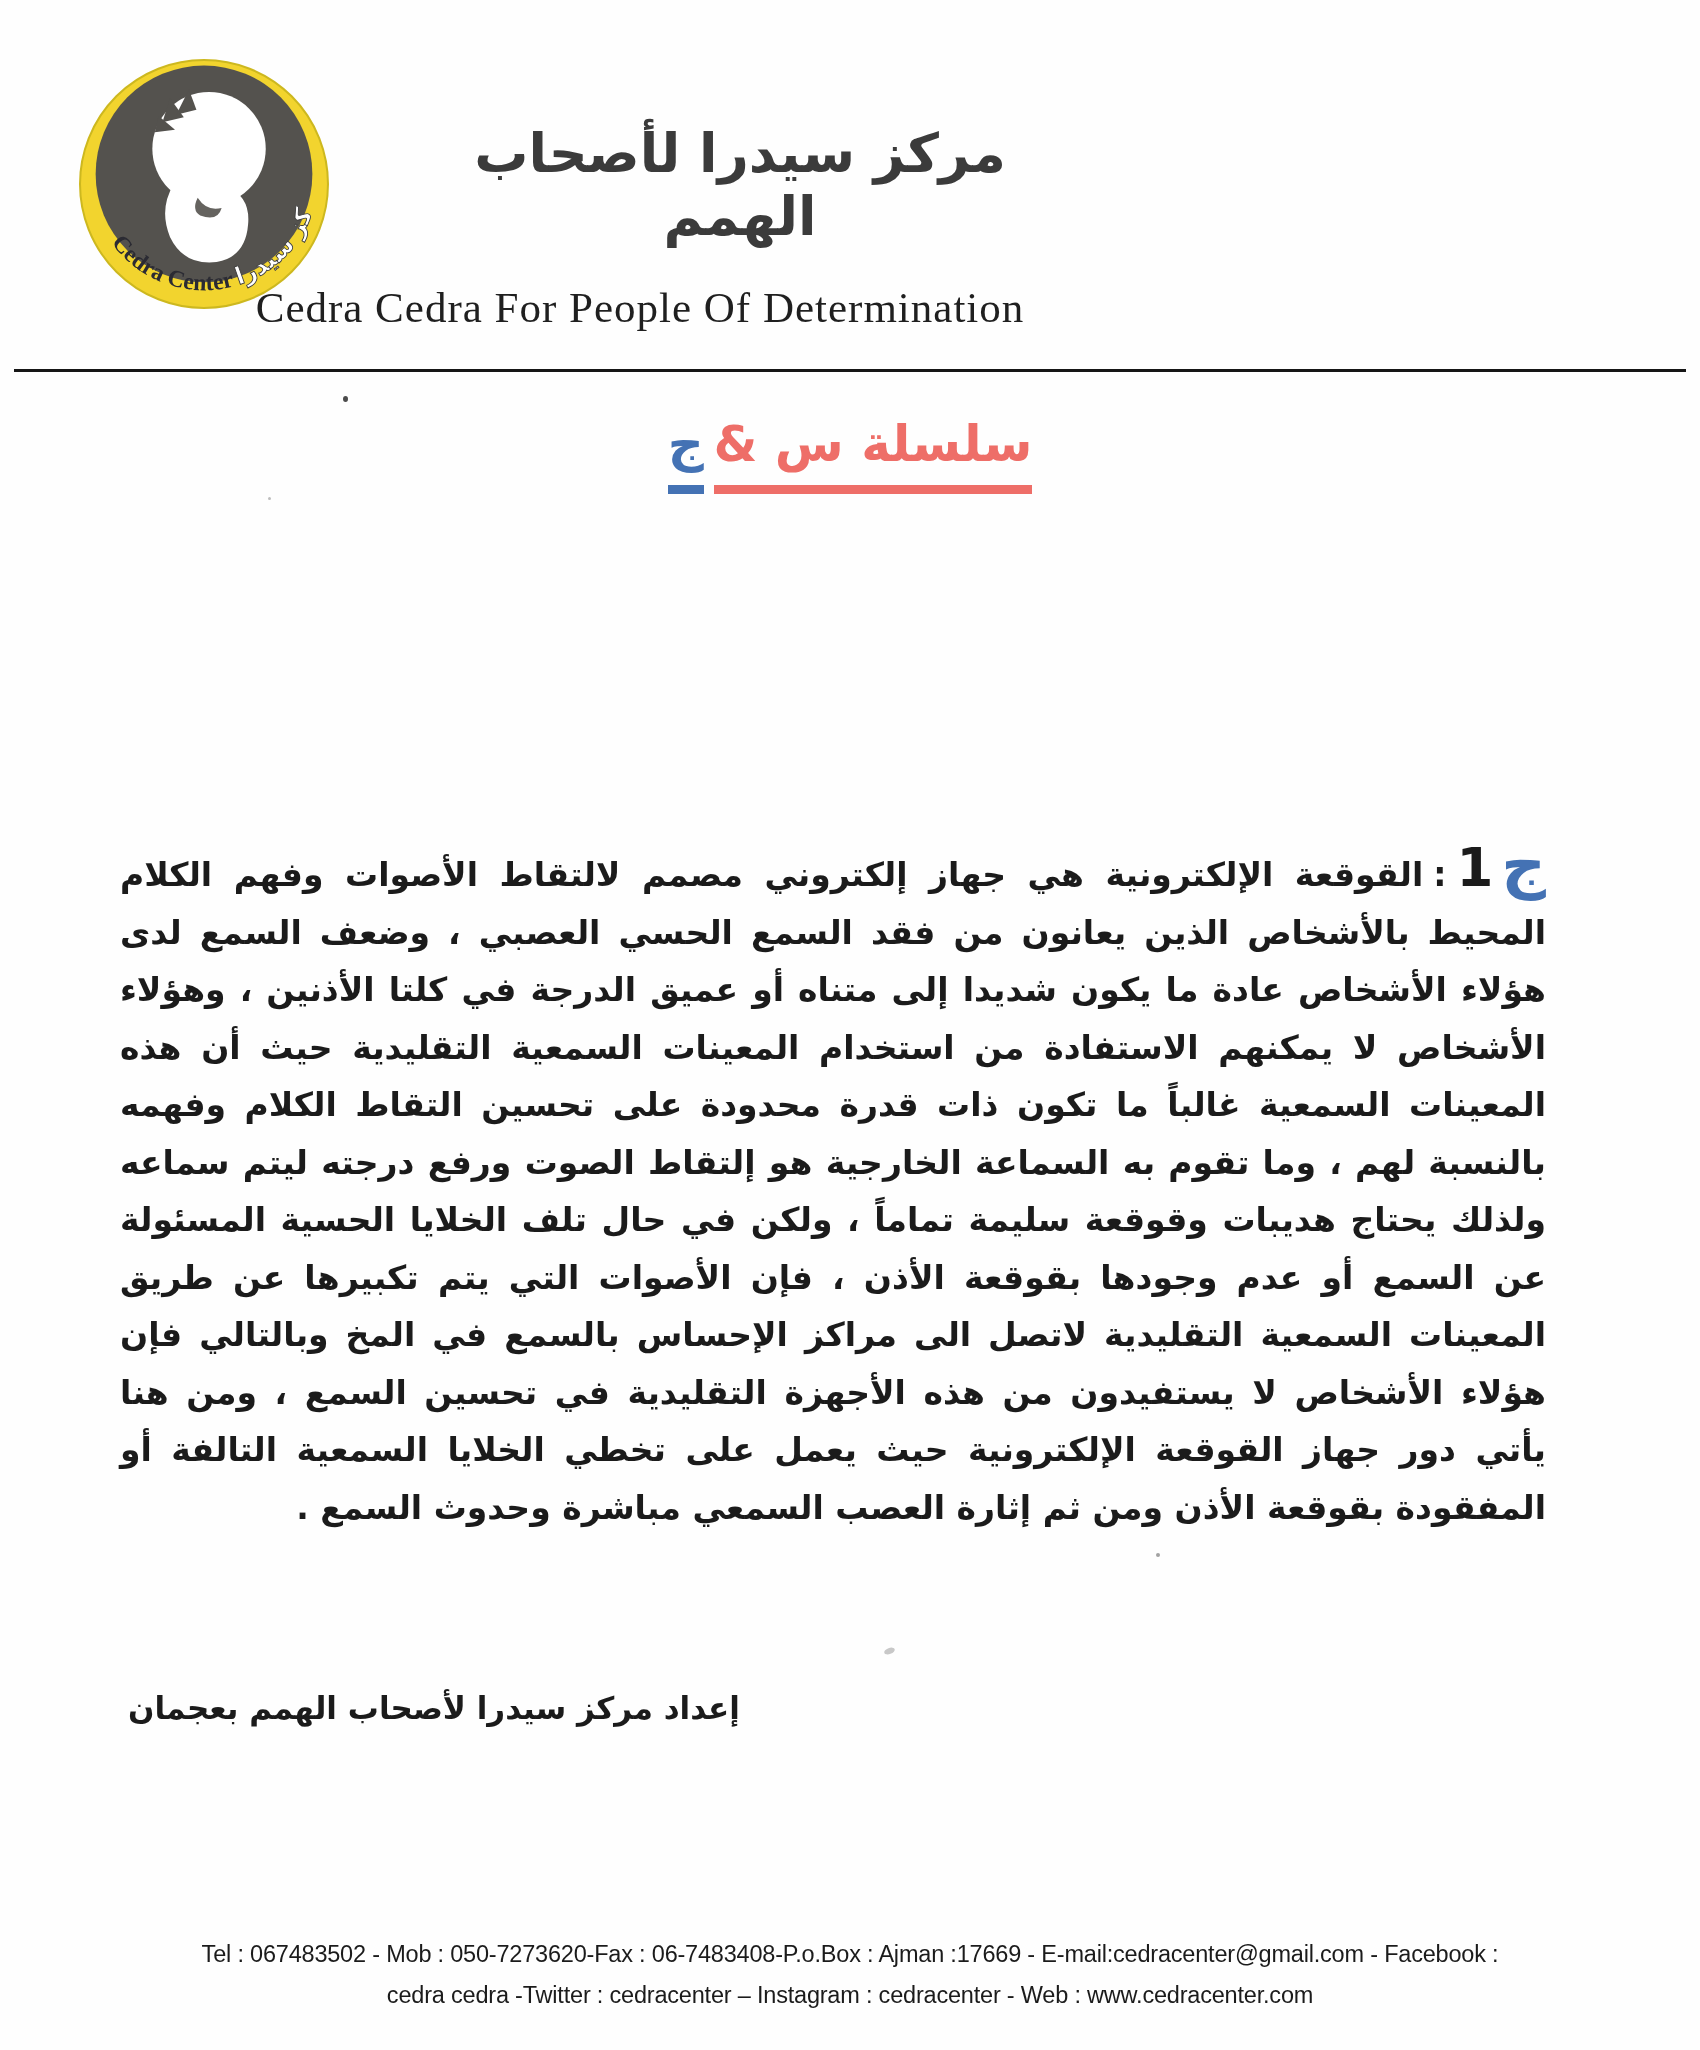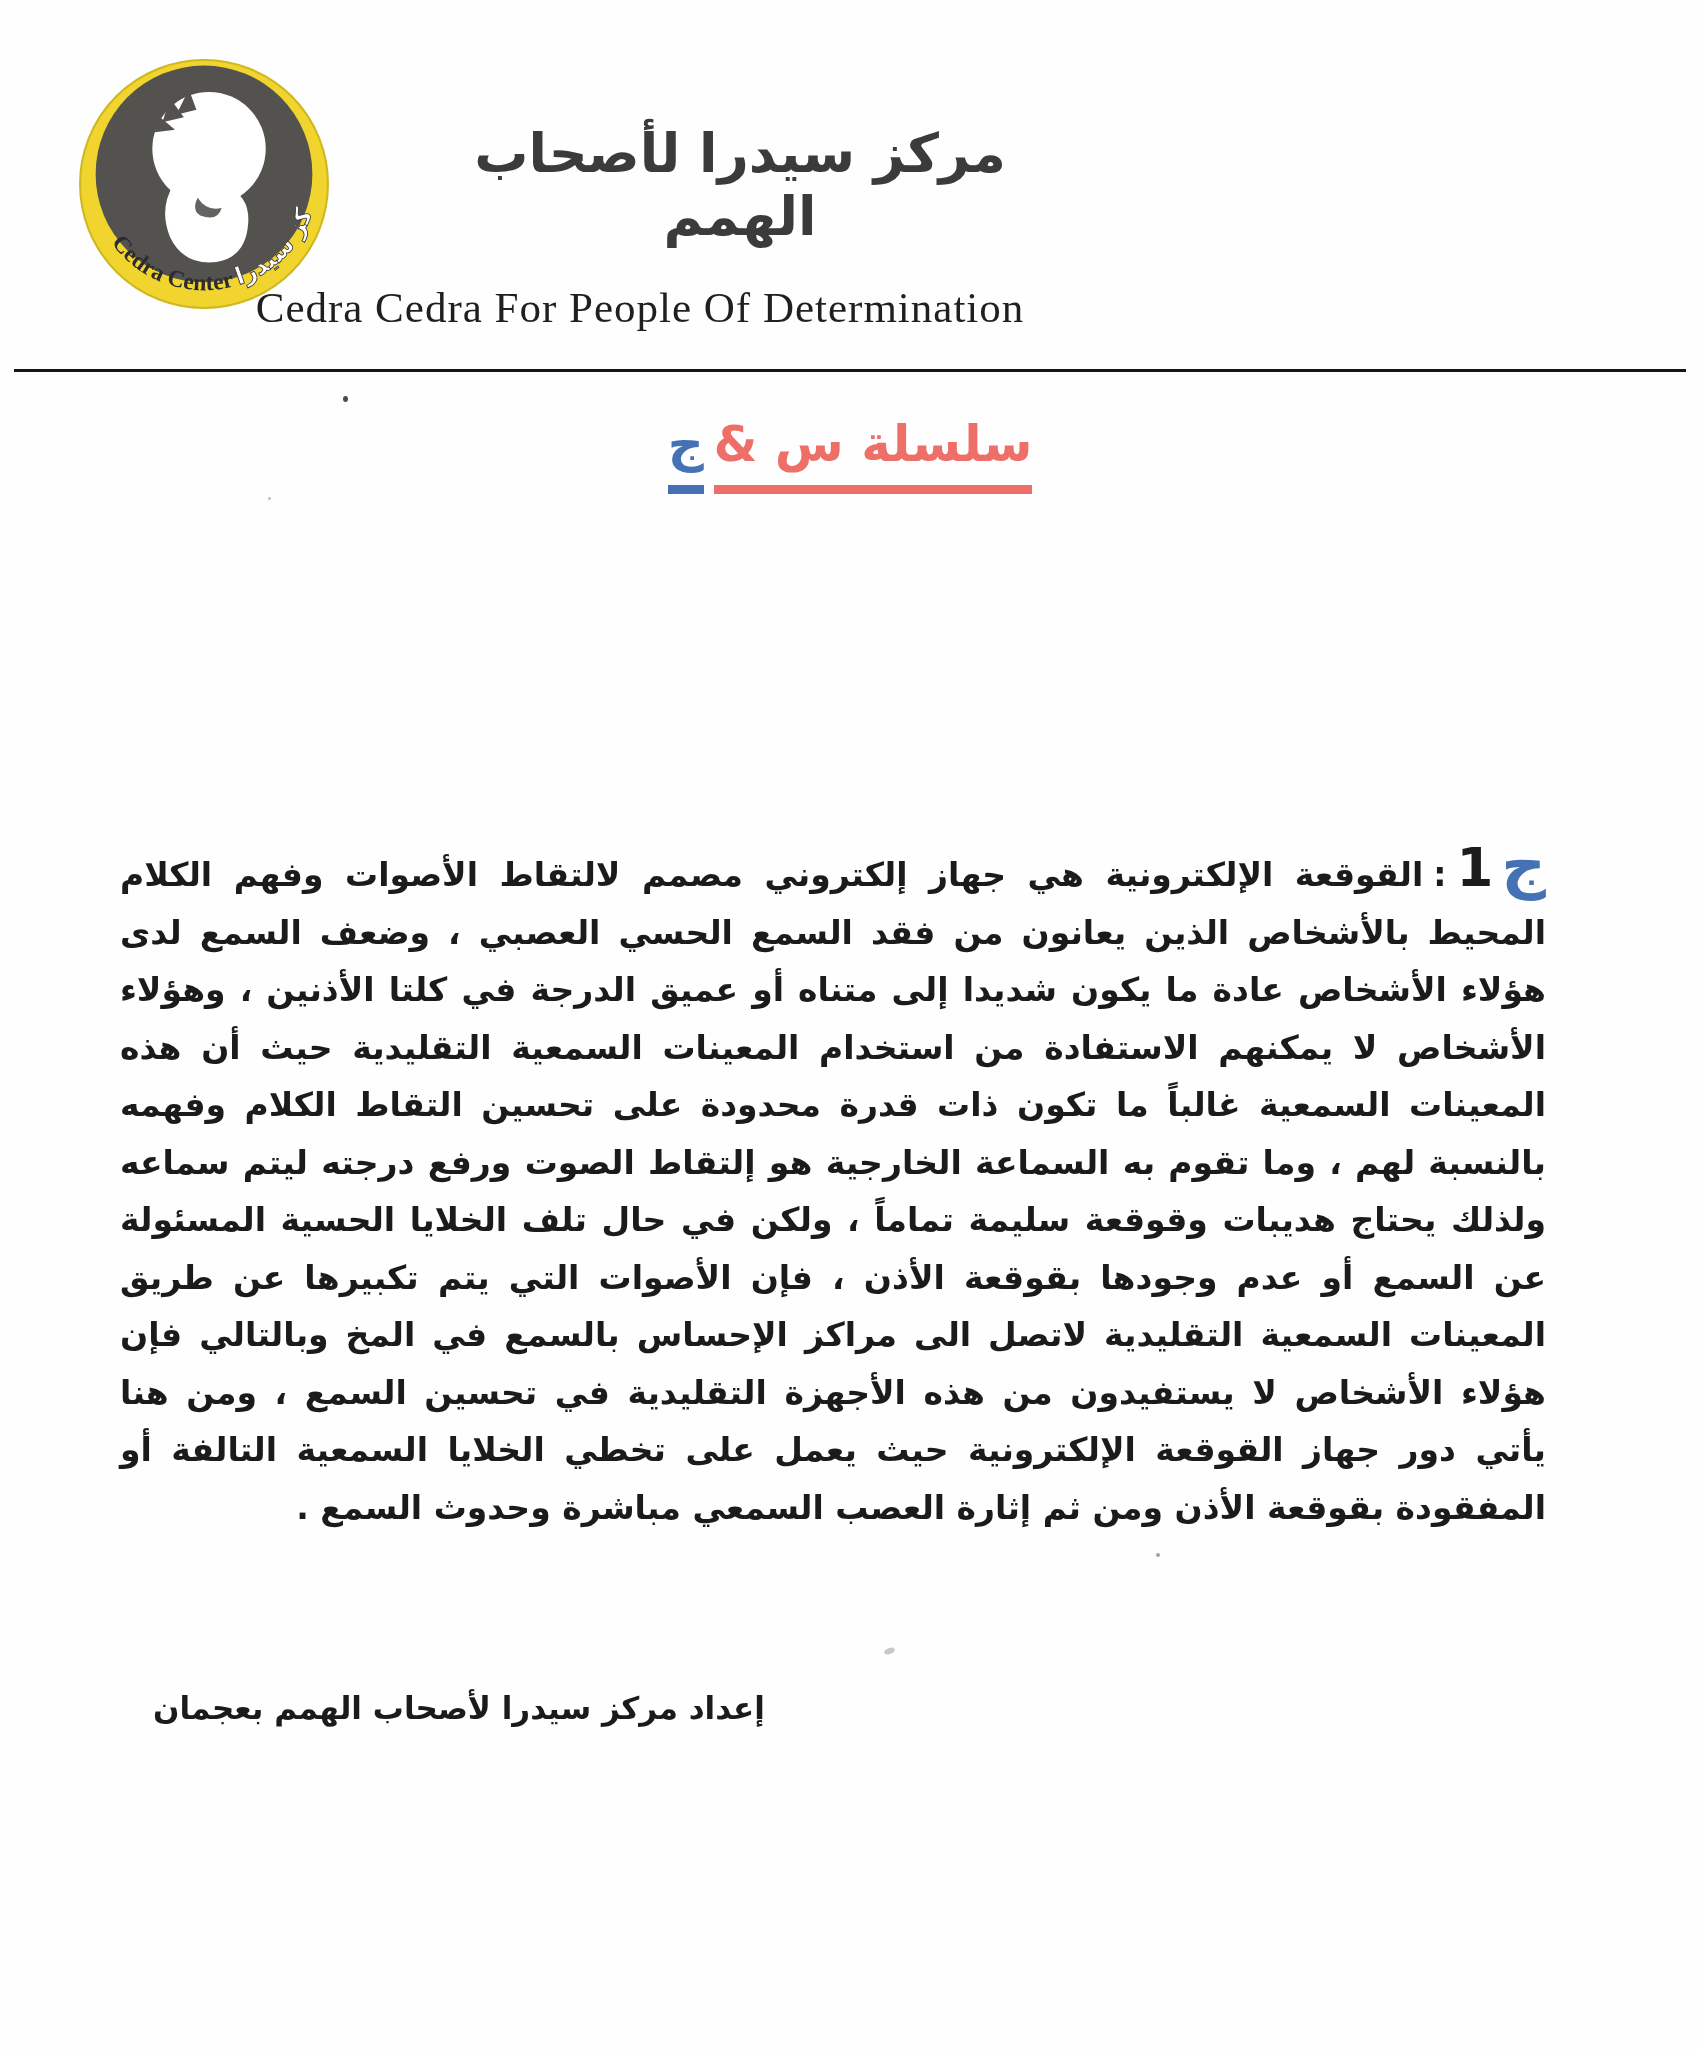--- a/index.html
+++ b/index.html
@@ -61,21 +61,21 @@
     direction: rtl; text-align: justify;
     font-size: 33px; line-height: 57.5px;
     font-weight: 700; color: #1b1b1b;
   }
   .a-j   { font-size: 62px; color: #4472b4; line-height: 57.5px; }
   .a-n   { font-size: 53px; line-height: 57.5px; margin-right: 8px; }
   .a-sep { margin: 0 10px; }
 
   
   .prepared {
-    left: 153px; top: 1690px;
+    left: 128px; top: 1690px;
     direction: rtl;
     font-size: 31px; font-weight: 700; color: #1b1b1b;
   }
 
   
   .footer {
     left: 0; top: 1934px; width: 1700px;
     text-align: center;
     font-family: "Liberation Sans", sans-serif;
     font-size: 23.5px; color: #1b1b1b;
@@ -127,19 +127,23 @@
     <span class="red">سلسلة س &amp;</span><span class="blue">ج</span>
   </div>
 
 
   <div class="abs answer">
     <span class="a-j">ج</span><span class="a-n">1</span><span class="a-sep">:</span><span>القوقعة الإلكترونية هي جهاز إلكتروني مصمم لالتقاط الأصوات وفهم الكلام المحيط بالأشخاص الذين يعانون من فقد السمع الحسي العصبي ، وضعف السمع لدى هؤلاء الأشخاص عادة ما يكون شديدا إلى متناه أو عميق الدرجة في كلتا الأذنين ، وهؤلاء الأشخاص لا يمكنهم الاستفادة من استخدام المعينات السمعية التقليدية حيث أن هذه المعينات السمعية غالباً ما تكون ذات قدرة محدودة على تحسين التقاط الكلام وفهمه بالنسبة لهم ، وما تقوم به السماعة الخارجية هو إلتقاط الصوت ورفع درجته ليتم سماعه ولذلك يحتاج هديبات وقوقعة سليمة تماماً ، ولكن في حال تلف الخلايا الحسية المسئولة عن السمع أو عدم وجودها بقوقعة الأذن ، فإن الأصوات التي يتم تكبيرها عن طريق المعينات السمعية التقليدية لاتصل الى مراكز الإحساس بالسمع في المخ وبالتالي فإن هؤلاء الأشخاص لا يستفيدون من هذه الأجهزة التقليدية في تحسين السمع ، ومن هنا يأتي دور جهاز القوقعة الإلكترونية حيث يعمل على تخطي الخلايا السمعية التالفة أو المفقودة بقوقعة الأذن ومن ثم إثارة العصب السمعي مباشرة وحدوث السمع .</span>
   </div>
 
   <div class="abs prepared">إعداد مركز سيدرا لأصحاب الهمم بعجمان</div>
 
+  <div class="abs footer">
+    <div>Tel : 067483502 - Mob : 050-7273620-Fax : 06-7483408-P.o.Box : Ajman :17669 - E-mail:cedracenter@gmail.com - Facebook :</div>
+    <div>cedra cedra -Twitter : cedracenter – Instagram : cedracenter - Web : www.cedracenter.com</div>
+  </div>
 
   <div class="speck s1"></div>
   <div class="speck s2"></div>
   <div class="speck s3"></div>
   <div class="speck s4"></div>
 
 </div>
 
 </body></html>

